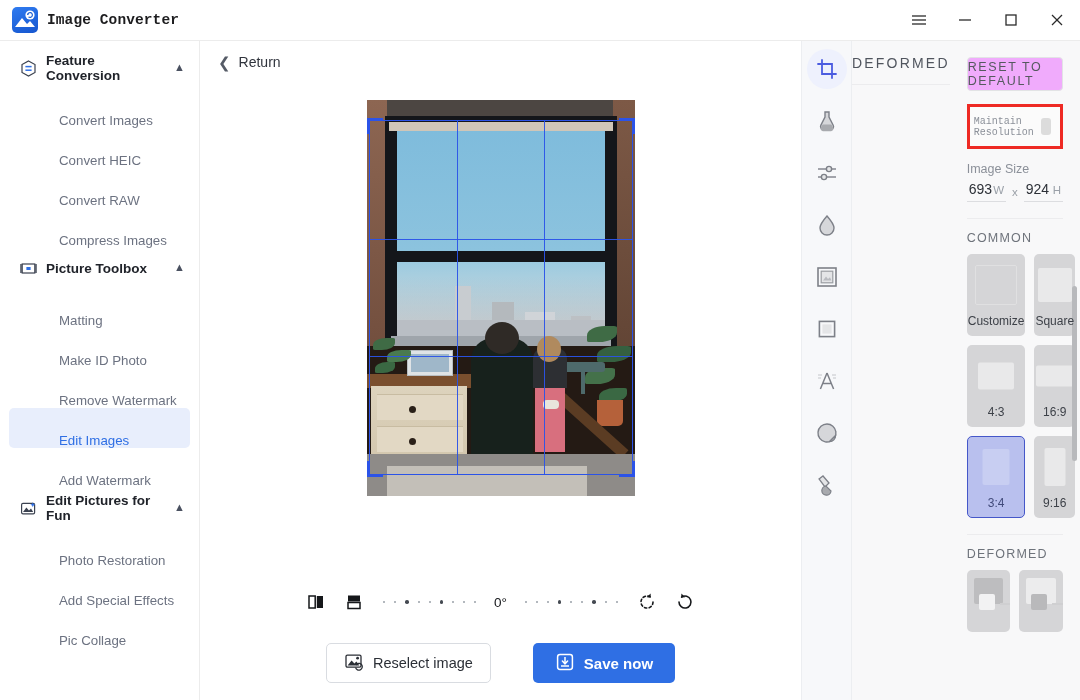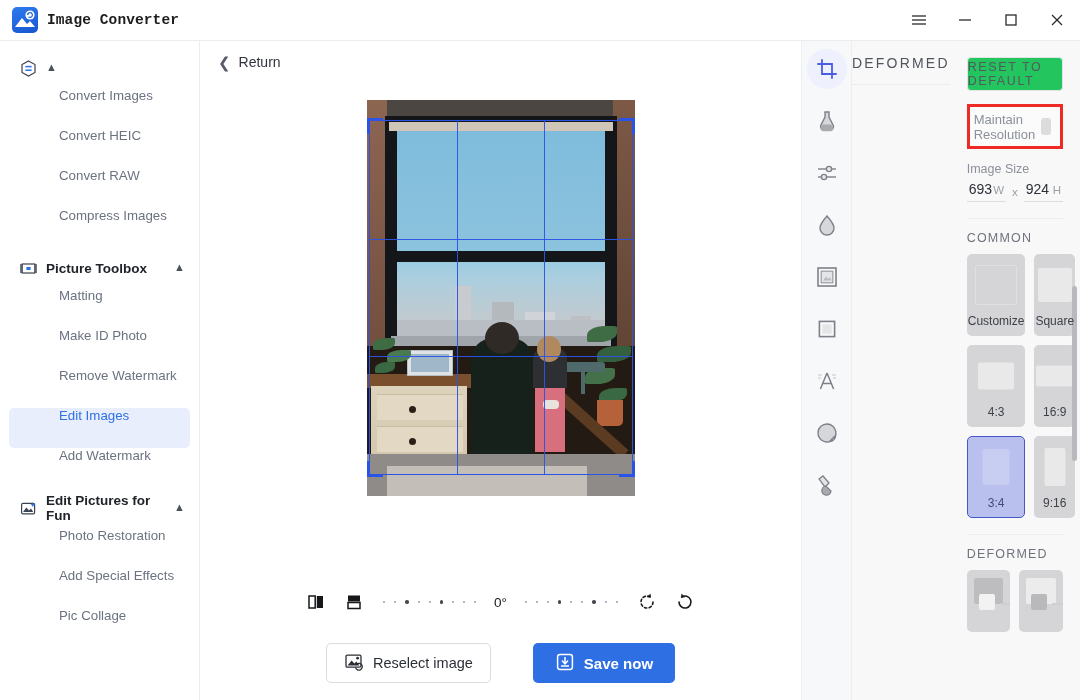--- a/index.html
+++ b/index.html
@@ -44,21 +44,21 @@
   }
   .grp-head {
     display: flex; align-items: center; height: 40px;
     padding: 0 14px 0 20px; gap: 9px; color: #20232a;
     font-size: 13.5px; font-weight: 700;
   }
   .grp-head .gicon { width: 17px; height: 17px; flex: none; color: #3b4250; }
   .grp-head .gtext { flex: 1; }
   .chev { color: #4a5160; font-size: 11px; line-height: 1; transform: translateY(-1px); }
   .nav-item {
-    height: 40px; display: flex; align-items: flex-start;
+    height: 40px; display: flex; align-items: flex-end;
     padding-left: 50px; font-size: 13.3px; color: #6c7281;
     margin: 0 9px; border-radius: 5px; cursor: default;
   }
   .nav-item.active { background: #e8eefc; color: #2f6fe4; }
 
   
   .center { flex: 1; display: flex; flex-direction: column; background: #fff; min-width: 0; position: relative; }
   .return-bar { height: 42px; display: flex; align-items: center; padding-left: 18px; }
   .return-link { display: flex; align-items: center; gap: 8px; font-size: 14px; color: #30343d; }
   .return-link .rc { font-size: 15px; color: #555b66; line-height: 1; }
@@ -162,30 +162,30 @@
     display: flex; flex-direction: row; position: relative; overflow: hidden;
   }
   .rp-title {
     height: 44px; display: flex; align-items: center; justify-content: center;
     font-size: 14px; letter-spacing: 2.2px; color: #50555e; font-weight: 400;
     border-bottom: 1px solid #ececee;
   }
   .rp-scroll { flex: 1; overflow: hidden; padding: 0 17px; position: relative; }
   .reset-btn {
     margin: 16px 0 0 0; height: 34px; width: 100%;
-    border: 1px solid #e2e3e5; border-radius: 4px; background: #22c55e;
+    border: 1px solid #e2e3e5; border-radius: 4px; background: #f0abfc;
     display: flex; align-items: center; justify-content: center;
     font-size: 12.5px; letter-spacing: 1.6px; color: #55595f;
   }
   .maintain-box {
     margin-top: 13px; height: 45px; border: 3px solid #ee2a24;
     display: flex; align-items: center; justify-content: space-between;
     padding: 0 9px 0 4px; background: #fbfbfb;
   }
-  .maintain-label { font-size: 13px; color: #8b9099; }
+  .maintain-label { font-size: 10px; color: #8b9099; font-family: Liberation Mono, monospace; }
   .maintain-cb { width: 17px; height: 17px; border-radius: 3px; background: #dcdcdc; }
   .sec-label { font-size: 12.5px; color: #8b9099; margin-top: 13px; }
   .size-row { display: flex; align-items: flex-end; gap: 6px; margin-top: 5px; }
   .size-field { flex: 1; border-bottom: 1px solid #dcdde0; display: flex; align-items: baseline; justify-content: space-between; padding: 0 2px 4px 2px; }
   .size-val { font-size: 14px; color: #2c3037; }
   .size-unit { font-size: 11.5px; color: #9aa0a8; }
   .size-x { font-size: 11.5px; color: #9aa0a8; padding-bottom: 4px; }
   .rp-divider { height: 1px; background: #ececee; margin: 16px 0 0 0; }
   .grp-title { font-size: 12.5px; letter-spacing: 1.2px; color: #6e737b; margin: 12px 0 9px 0; }
   .tiles { display: grid; grid-template-columns: 1fr 1fr; gap: 9px; }
@@ -262,20 +262,21 @@
     <div class="sidebar">
 
       <div class="grp-head">
         <span class="gicon">
           <svg width="17" height="17" viewBox="0 0 17 17">
               <path d="M8.5 1 L15 4.6 L15 12.4 L8.5 16 L2 12.4 L2 4.6 Z" fill="none" stroke="#3b4250" stroke-width="1.2"></path>
               <line x1="5.4" y1="6.6" x2="11.6" y2="6.6" stroke="#2f6fe4" stroke-width="1.5"></line>
               <line x1="5.4" y1="10.2" x2="11.6" y2="10.2" stroke="#2f6fe4" stroke-width="1.5"></line>
             </svg>
         </span>
+        <span class="gtext">Feature Conversion</span>
         <span class="chev">▲</span>
       </div>
       <div class="nav-item">
           <span>Convert Images</span>
         </div>
       <div class="nav-item">
           <span>Convert HEIC</span>
         </div>
       <div class="nav-item">
           <span>Convert RAW</span>

